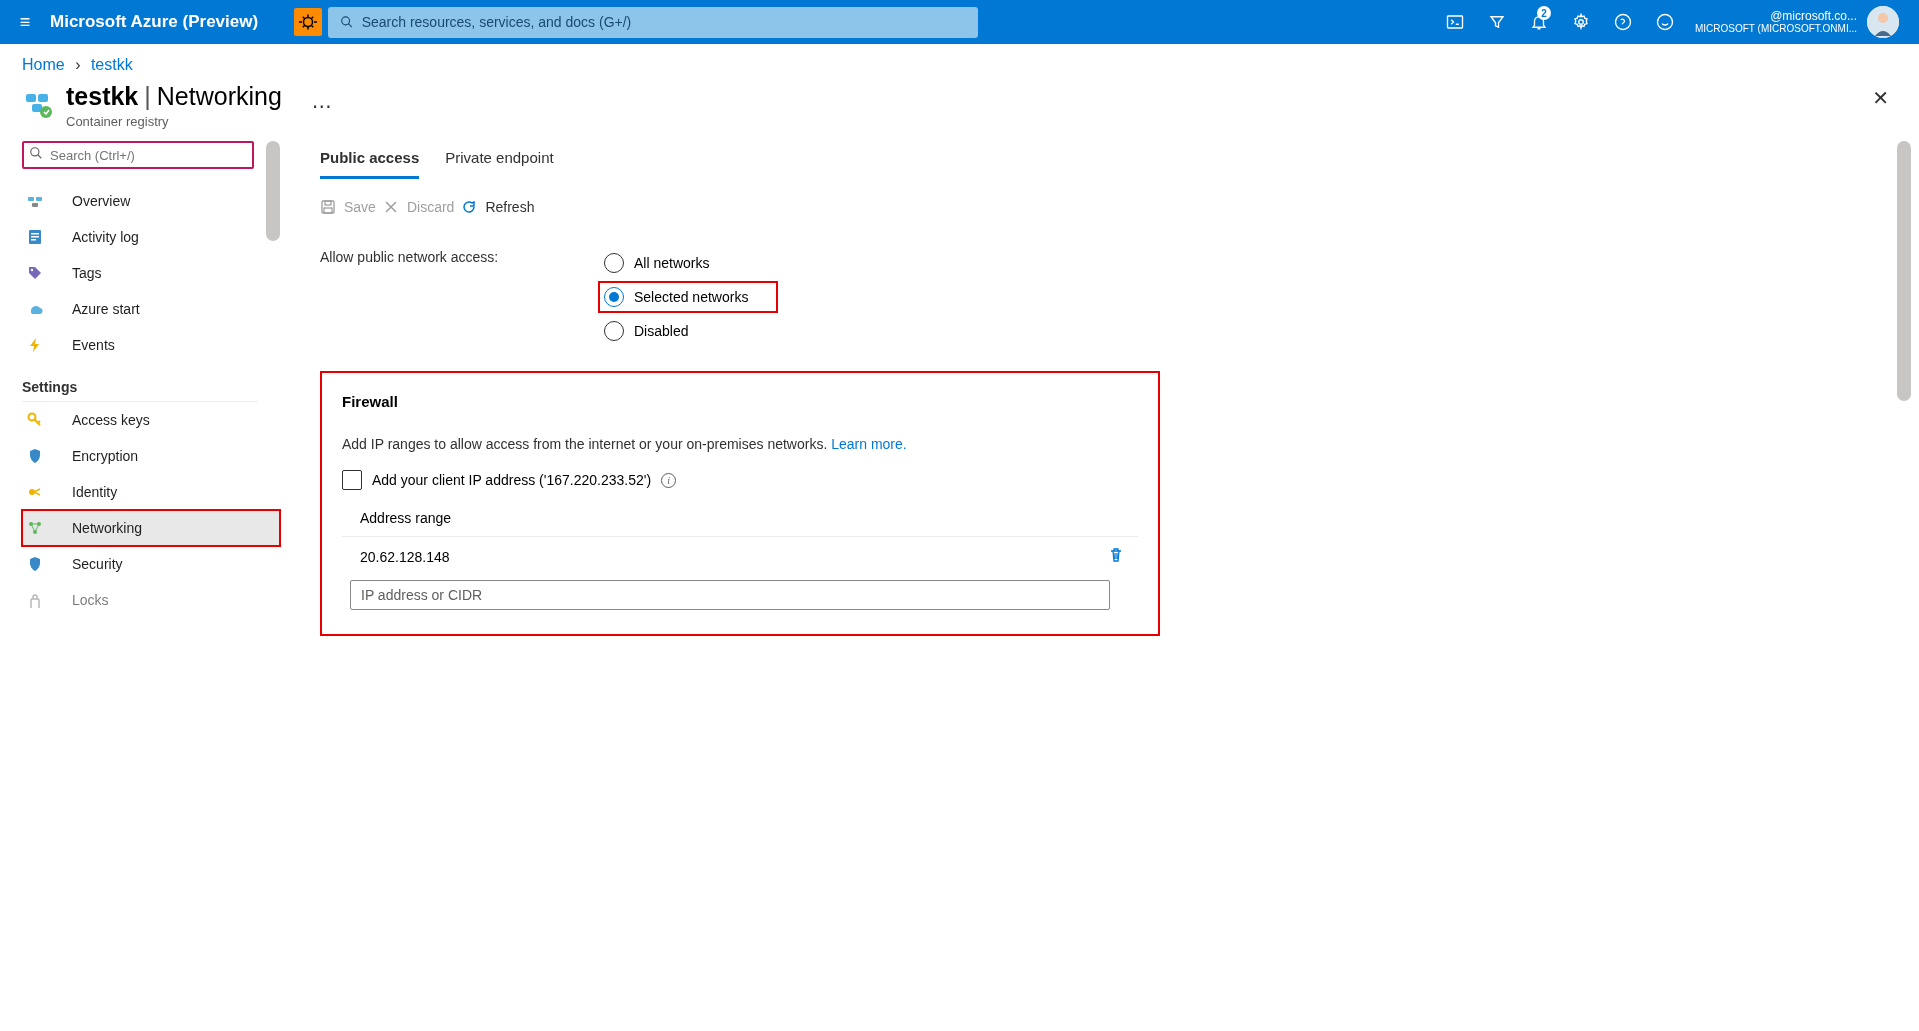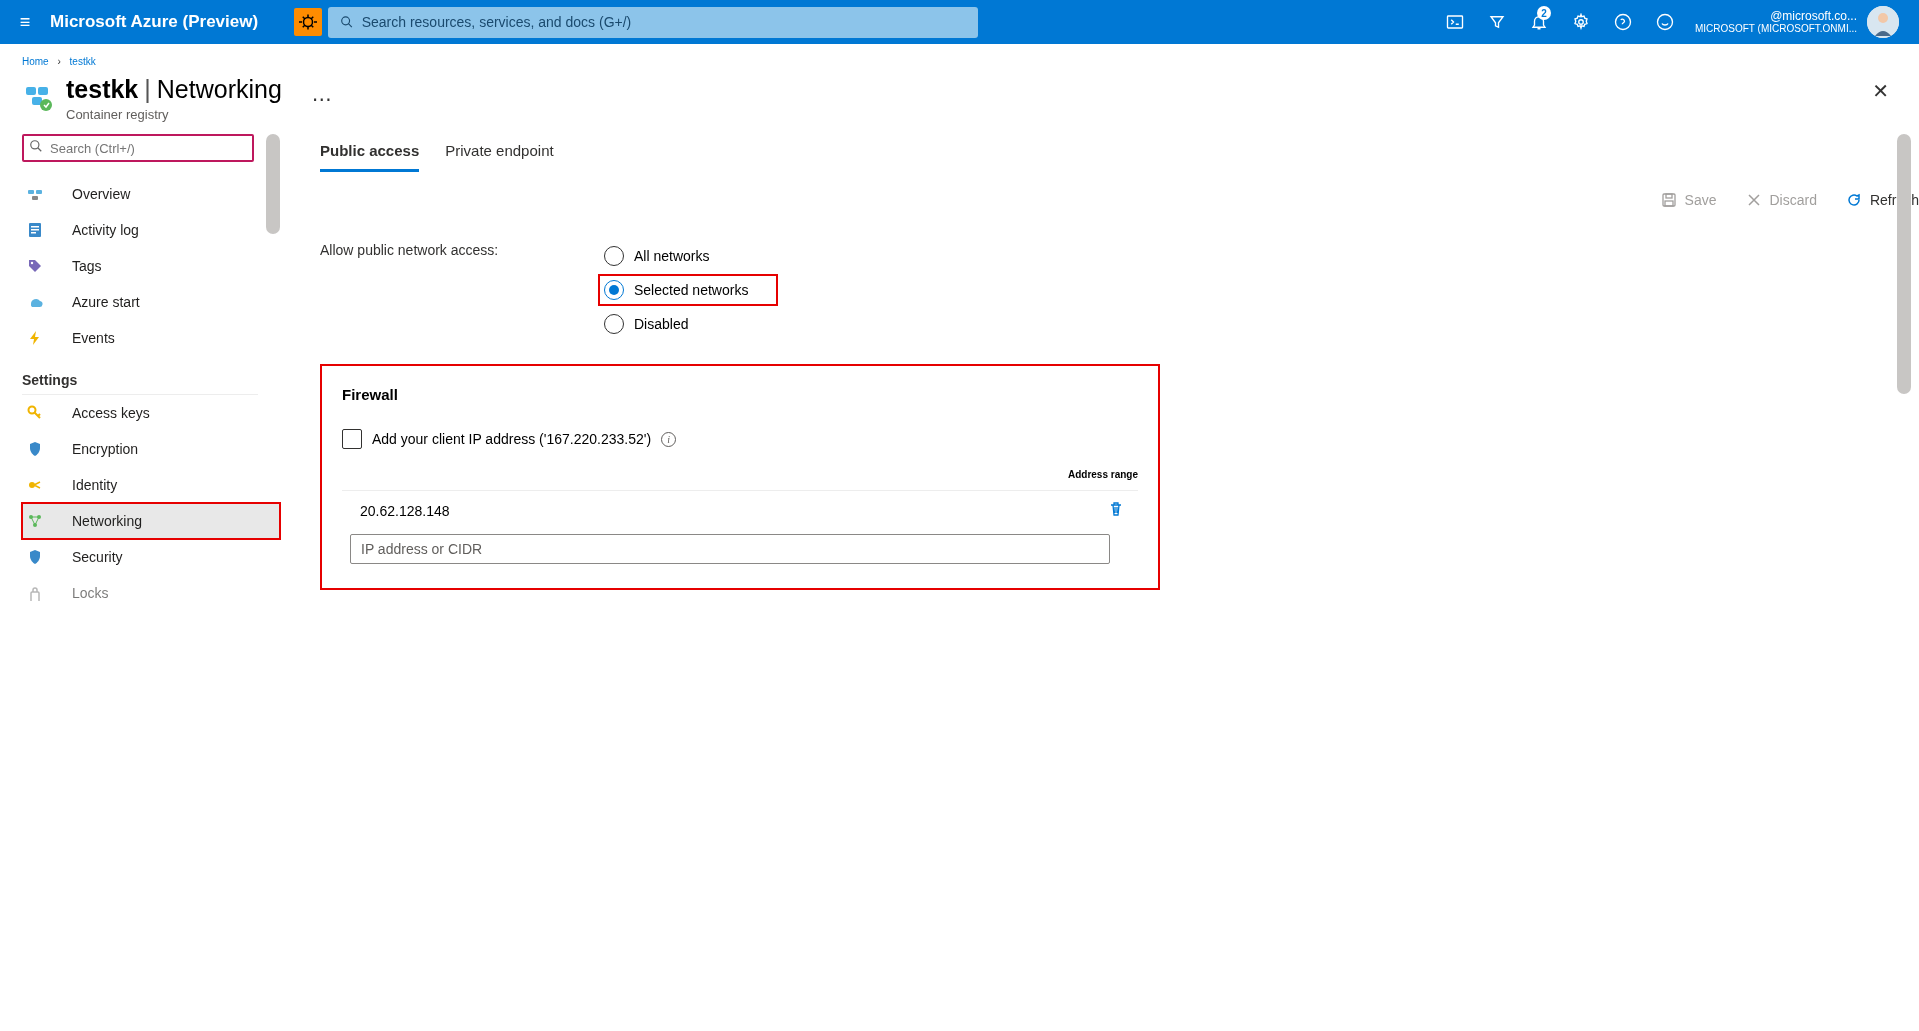--- a/index.html
+++ b/index.html
@@ -13,21 +13,21 @@
     .searchbox { flex: 1; max-width: 650px; height: 31px; background: #8cc4ea; border-radius: 3px; display: flex; align-items: center; padding: 0 12px; margin-right: 20px; }
     .searchbox input { border: none; background: transparent; color: #fff; font-size: 14px; width: 100%; outline: none; }
     .searchbox input::placeholder { color: #1a4a6e; }
     .topicons { margin-left: auto; display: flex; align-items: center; gap: 2px; padding-right: 10px; }
     .topicon { width: 40px; height: 44px; display: flex; align-items: center; justify-content: center; cursor: pointer; position: relative; }
     .badge { position: absolute; top: 6px; right: 8px; background: #fff; color: #0078d4; font-size: 10px; font-weight: bold; border-radius: 50%; width: 14px; height: 14px; display: flex; align-items: center; justify-content: center; }
     .userinfo { text-align: right; font-size: 12px; line-height: 1.2; padding: 0 8px; }
     .avatar { width: 32px; height: 32px; border-radius: 50%; background: #d8e6f0; margin-right: 10px; }
 
     
-    .breadcrumb { padding: 12px 22px 8px; font-size: 10px; color: #0078d4; }
+    .breadcrumb { padding: 12px 22px 8px; font-size: 16px; color: #0078d4; }
     .breadcrumb a { color: #0078d4; text-decoration: none; cursor: pointer; }
     .breadcrumb .sep { color: #333; margin: 0 6px; }
 
     
     .page-header { display: flex; align-items: flex-start; padding: 0 22px 12px; position: relative; }
     .page-header .icon { width: 34px; height: 34px; margin-right: 10px; margin-top: 4px; }
     .page-title-line { font-size: 25px; font-weight: 600; display: flex; align-items: center; }
     .page-title-line .sep { font-weight: 300; margin: 0 6px; color: #555; }
     .page-title-line .sub { font-weight: 400; }
     .page-subtitle { font-size: 13px; color: #605e5c; margin-top: 3px; }
@@ -50,42 +50,42 @@
     .nav-item.highlighted { outline: 2px solid #e60000; outline-offset: -1px; }
     .nav-icon { width: 18px; display: flex; justify-content: center; }
     .sidebar-scroll { position: absolute; right: 0; top: 0; width: 14px; height: 100%; }
     .sidebar-scroll-thumb { width: 14px; height: 100px; background: #c8c6c4; border-radius: 7px; margin-top: 0; }
 
     
     .main { flex: 1; padding: 0 0 0 40px; position: relative; }
     .tabs { display: flex; gap: 26px; font-size: 15px; margin-bottom: 14px; text-align: center; }
     .tab { padding: 8px 0 10px; cursor: pointer; color: #323130; }
     .tab.active { font-weight: 600; border-bottom: 3px solid #0078d4; }
-    .toolbar { display: flex; gap: 29px; padding: 6px 0 18px; border-bottom: none; justify-content: flex-end; }
+    .toolbar { display: flex; gap: 7px; padding: 6px 0 18px; border-bottom: none; }
     .toolbtn { display: flex; align-items: center; gap: 8px; font-size: 14px; cursor: pointer; color: #323130; }
     .toolbtn.disabled { color: #a19f9d; cursor: default; }
 
     .form-row { display: flex; align-items: flex-start; padding: 16px 0 6px; font-size: 14px; }
     .form-label { width: 280px; color: #323130; }
     .radio-group { display: flex; flex-direction: column; gap: 6px; }
     .radio-option { display: flex; align-items: center; gap: 10px; height: 28px; padding: 0 14px 0 4px; }
     .radio-option.highlighted { outline: 2px solid #e60000; outline-offset: 0; padding-right: 28px; }
     .radio-outer { width: 20px; height: 20px; border: 1.5px solid #333; border-radius: 50%; display: flex; align-items: center; justify-content: center; }
     .radio-option.checked .radio-outer { border-color: #0078d4; }
     .radio-inner { width: 10px; height: 10px; background: #0078d4; border-radius: 50%; display: none; }
     .radio-option.checked .radio-inner { display: block; }
 
     .firewall-box { border: 2px solid #e60000; padding: 20px 20px 24px; margin-top: 20px; max-width: 840px; }
     .firewall-title { font-size: 15px; font-weight: 600; margin-bottom: 26px; }
     .firewall-desc { font-size: 14px; color: #323130; margin-bottom: 18px; }
     .firewall-desc a { color: #0078d4; text-decoration: none; cursor: pointer; }
     .client-ip-row { display: flex; align-items: center; gap: 10px; font-size: 14px; margin-bottom: 14px; }
     .checkbox { width: 20px; height: 20px; border: 1.5px solid #323130; border-radius: 2px; cursor: pointer; }
     .info-icon { width: 15px; height: 15px; border: 1px solid #605e5c; border-radius: 50%; display: flex; align-items: center; justify-content: center; font-size: 10px; color: #605e5c; font-style: italic; font-family: serif; }
-    .addr-header { font-size: 10px; font-weight: 700; padding: 6px 0 10px 18px; text-align: right; }
+    .addr-header { font-size: 14px; font-weight: 400; padding: 6px 0 10px 18px; }
     .addr-row { display: flex; align-items: center; border-top: 1px solid #ededed; height: 40px; padding-left: 18px; justify-content: space-between; padding-right: 14px; }
     .addr-value { font-size: 14px; }
     .delete-icon { color: #0078d4; cursor: pointer; }
     .addr-input-row { padding: 4px 0 0 8px; }
     .addr-input-row input { width: 760px; height: 30px; border: 1px solid #8a8886; border-radius: 2px; padding: 0 10px; font-size: 14px; outline: none; }
     .addr-input-row input::placeholder { color: #605e5c; }
 
     .main-scroll { position: absolute; right: 8px; top: 0; width: 14px; height: 100%; }
     .main-scroll-thumb { width: 14px; height: 260px; background: #c8c6c4; border-radius: 7px; }
   </style>
@@ -355,20 +355,23 @@
         </label>
         <label class="radio-option">
           <span class="radio-outer"></span>
           <span>Disabled</span>
         </label>
       </div>
     </div>
 
     <div class="firewall-box">
       <div class="firewall-title">Firewall</div>
+      <div class="firewall-desc">
+        <span>Add IP ranges to allow access from the internet or your on-premises networks. </span><a>Learn more.</a>
+      </div>
       <div class="client-ip-row">
         <div class="checkbox"></div>
         <span>Add your client IP address ('167.220.233.52')</span>
         <span class="info-icon">i</span>
       </div>
       <div class="addr-header">Address range</div>
       <div class="addr-row">
         <span class="addr-value">20.62.128.148</span>
         <span class="delete-icon">
           <svg width="16" height="16" viewBox="0 0 16 16" fill="none" stroke="#0078d4" stroke-width="1.3">

